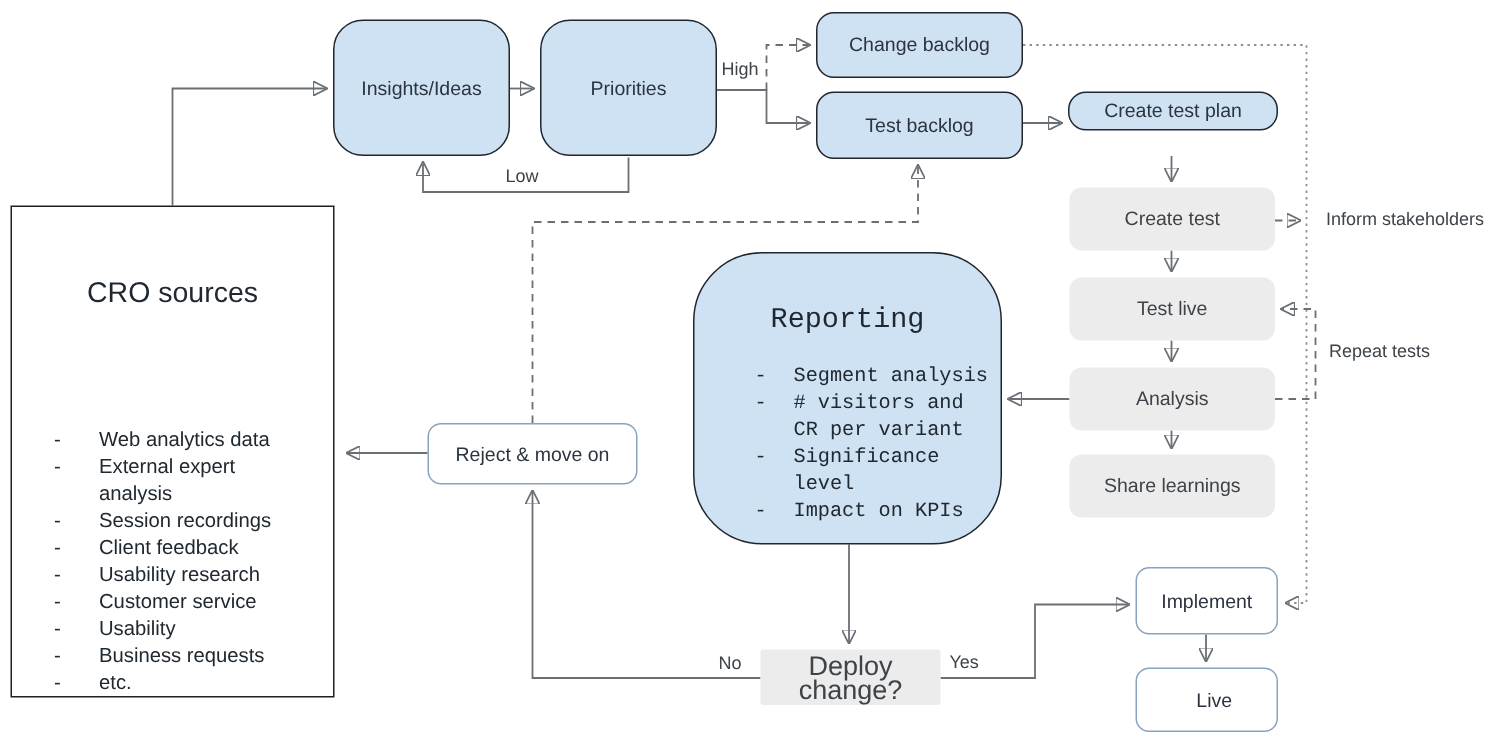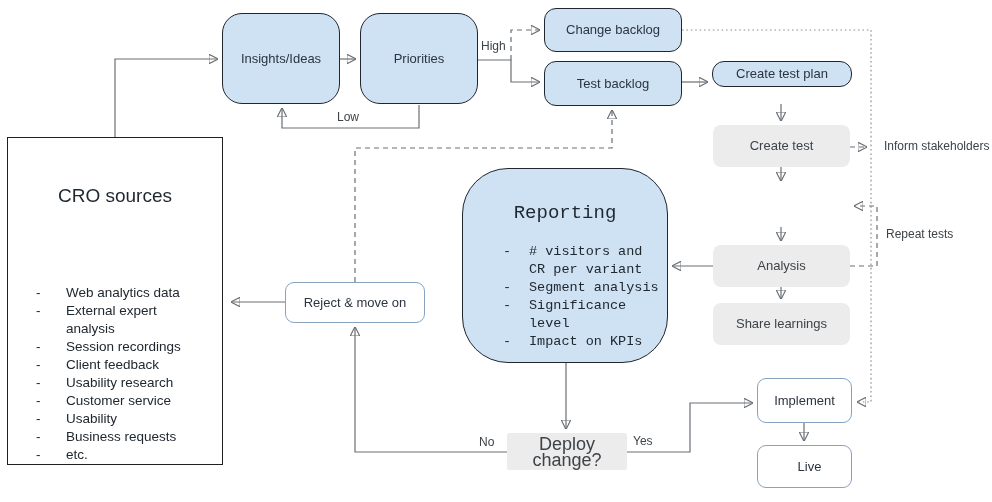--- a/index.html
+++ b/index.html
@@ -144,34 +144,37 @@
   </div>
 
   <div class="node blue" id="n-create-test-plan">
     <span>Create test plan</span>
   </div>
 
   <div class="node gray" id="n-create-test">
     <span>Create test</span>
   </div>
 
+  <div class="node gray" id="n-test-live">
+    <span>Test live</span>
+  </div>
 
   <div class="node gray" id="n-analysis">
     <span>Analysis</span>
   </div>
 
   <div class="node gray" id="n-share-learnings">
     <span>Share learnings</span>
   </div>
 
   <div class="node blue" id="n-reporting">
     <div class="box-title">Reporting</div>
     <ul class="dash-list">
+        <li>Segment analysis</li>
         <li># visitors and CR per variant</li>
-        <li>Segment analysis</li>
         <li>Significance level</li>
         <li>Impact on KPIs</li>
       </ul>
   </div>
 
   <div class="node white" id="n-reject">
     <span>Reject &amp; move on</span>
   </div>
 
   <div class="node gray" id="n-deploy">

